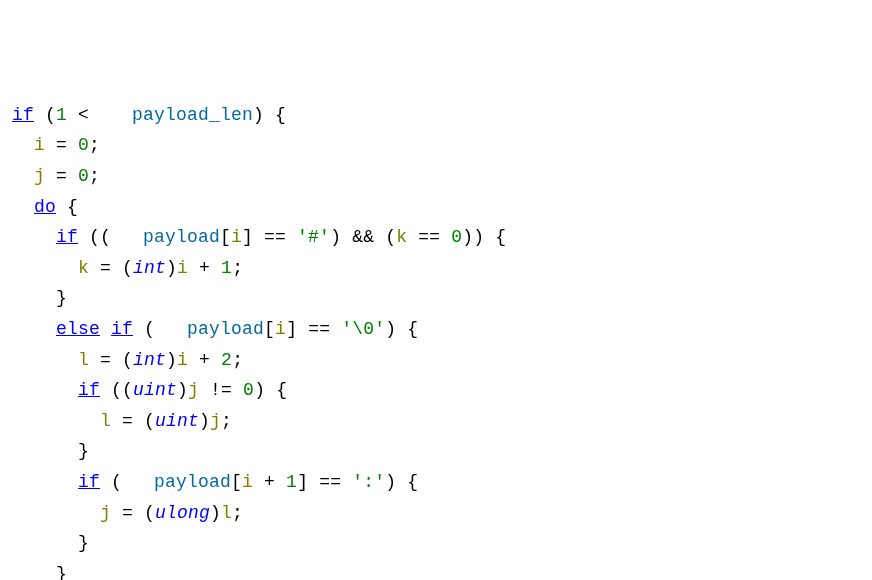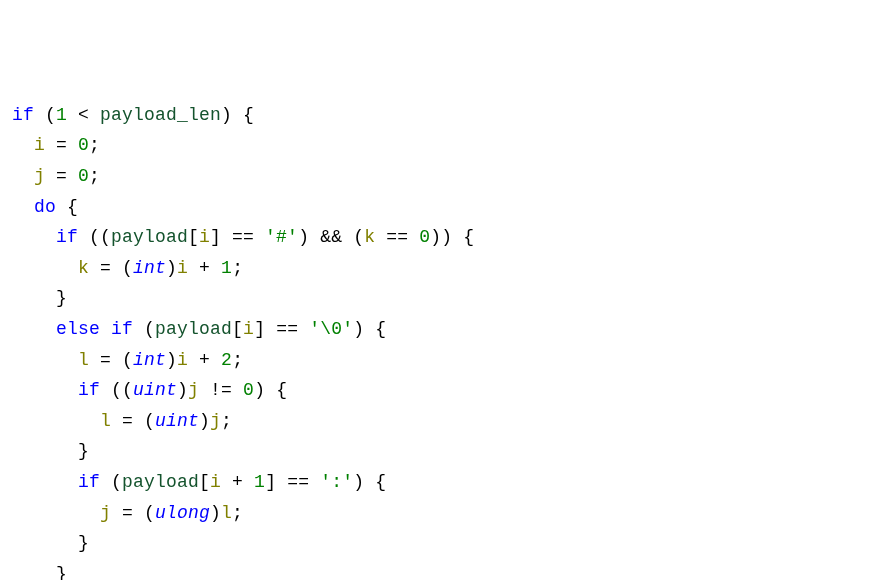--- a/index.html
+++ b/index.html
@@ -6,23 +6,23 @@
     margin: 0;
     padding: 8px 12px;
     background: #ffffff;
     font-family: "SF Mono", "Menlo", "Consolas", "Liberation Mono", monospace;
     font-size: 18px;
     line-height: 1.7;
     white-space: pre;
     color: #000;
     letter-spacing: 0.2px;
   }
-  .kw     { color: #0000ff; }   
+  .kw     { color: #0000ff; text-decoration: underline; }   
   .type   { color: #0000ff; font-style: italic; }   
-  .ident  { color: #14532d; }   
+  .ident  { color: #0369a1; margin-left: 32px; }   
   .var    { color: #808000; }   
   .num    { color: #008000; }   
   .char   { color: #008000; }   
   .punct  { color: #000000; }   
 </style>
 </head>
 <body>
 
 
 <div id="code"><div><span class="kw">if</span><span class="punct"> (</span><span class="num">1</span><span class="punct"> &lt; </span><span class="ident">payload_len</span><span class="punct">) {</span></div><div><span class="punct">  </span><span class="var">i</span><span class="punct"> = </span><span class="num">0</span><span class="punct">;</span></div><div><span class="punct">  </span><span class="var">j</span><span class="punct"> = </span><span class="num">0</span><span class="punct">;</span></div><div><span class="punct">  </span><span class="kw">do</span><span class="punct"> {</span></div><div><span class="punct">    </span><span class="kw">if</span><span class="punct"> ((</span><span class="ident">payload</span><span class="punct">[</span><span class="var">i</span><span class="punct">] == </span><span class="char">'#'</span><span class="punct">) &amp;&amp; (</span><span class="var">k</span><span class="punct"> == </span><span class="num">0</span><span class="punct">)) {</span></div><div><span class="punct">      </span><span class="var">k</span><span class="punct"> = (</span><span class="type">int</span><span class="punct">)</span><span class="var">i</span><span class="punct"> + </span><span class="num">1</span><span class="punct">;</span></div><div><span class="punct">    }</span></div><div><span class="punct">    </span><span class="kw">else</span><span class="punct"> </span><span class="kw">if</span><span class="punct"> (</span><span class="ident">payload</span><span class="punct">[</span><span class="var">i</span><span class="punct">] == </span><span class="char">'\0'</span><span class="punct">) {</span></div><div><span class="punct">      </span><span class="var">l</span><span class="punct"> = (</span><span class="type">int</span><span class="punct">)</span><span class="var">i</span><span class="punct"> + </span><span class="num">2</span><span class="punct">;</span></div><div><span class="punct">      </span><span class="kw">if</span><span class="punct"> ((</span><span class="type">uint</span><span class="punct">)</span><span class="var">j</span><span class="punct"> != </span><span class="num">0</span><span class="punct">) {</span></div><div><span class="punct">        </span><span class="var">l</span><span class="punct"> = (</span><span class="type">uint</span><span class="punct">)</span><span class="var">j</span><span class="punct">;</span></div><div><span class="punct">      }</span></div><div><span class="punct">      </span><span class="kw">if</span><span class="punct"> (</span><span class="ident">payload</span><span class="punct">[</span><span class="var">i</span><span class="punct"> + </span><span class="num">1</span><span class="punct">] == </span><span class="char">':'</span><span class="punct">) {</span></div><div><span class="punct">        </span><span class="var">j</span><span class="punct"> = (</span><span class="type">ulong</span><span class="punct">)</span><span class="var">l</span><span class="punct">;</span></div><div><span class="punct">      }</span></div><div><span class="punct">    }</span></div></div>

